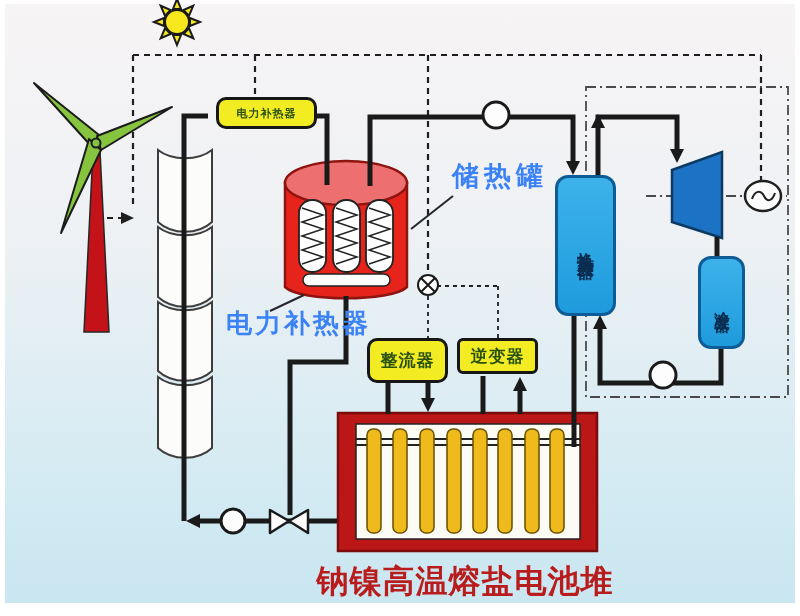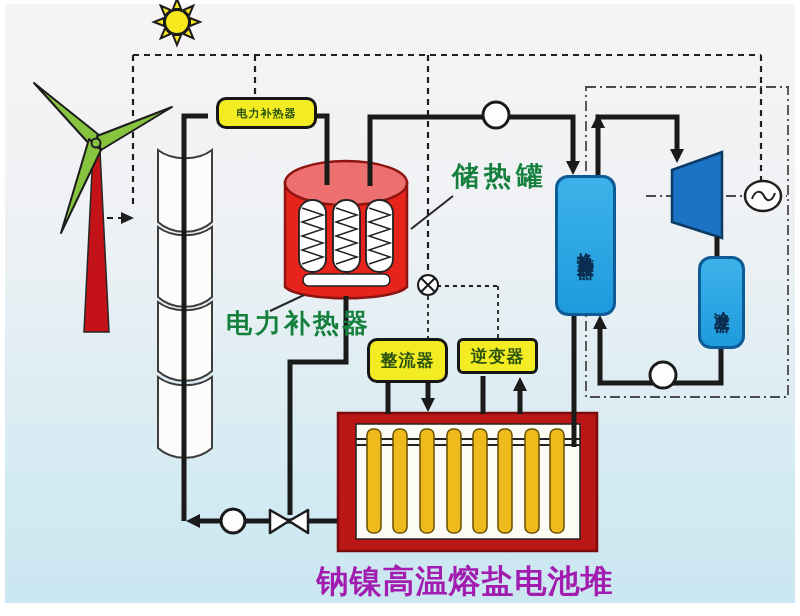--- a/index.html
+++ b/index.html
@@ -32,21 +32,21 @@
     background:linear-gradient(180deg,#3db2ea,#1e9bdd);
     border:3px solid #0e5c97;
     border-radius:13px;
     color:#0b2d50;
     font-weight:bold;
     box-sizing:border-box;
   }
   .vtext{writing-mode:vertical-rl;text-orientation:upright;letter-spacing:3px;}
   .anno{
     position:absolute;
-    color:#15803d;
+    color:#3b82f6;
     font-family:"DejaVu Serif","Liberation Serif",serif;
     font-weight:bold;
     white-space:nowrap;
     text-align:right;
   }
 </style>
 </head>
 <body>
 
 <div class="stage">
@@ -204,14 +204,14 @@
 
   <div class="blue-box" style="left:555px;top:175px;width:61px;height:141px;font-size:17px;">
     <span class="vtext">换热蒸发器</span>
   </div>
   <div class="blue-box" style="left:698px;top:256px;width:47px;height:93px;font-size:16px;">
     <span class="vtext">冷凝器</span>
   </div>
 
   <div class="anno" style="left:452px;top:158px;font-size:27px;letter-spacing:5px;">储热罐</div>
   <div class="anno" style="left:226px;top:306px;font-size:26px;letter-spacing:3px;">电力补热器</div>
-  <div class="anno" style="left:310px;top:560px;width:310px;font-size:32px;letter-spacing:1px;text-align:center;color:#a21caf;">钠镍高温熔盐电池堆</div>
+  <div class="anno" style="left:310px;top:560px;width:310px;font-size:32px;letter-spacing:1px;text-align:center;color:#b91c1c;">钠镍高温熔盐电池堆</div>
 </div>
 
 </body></html>

